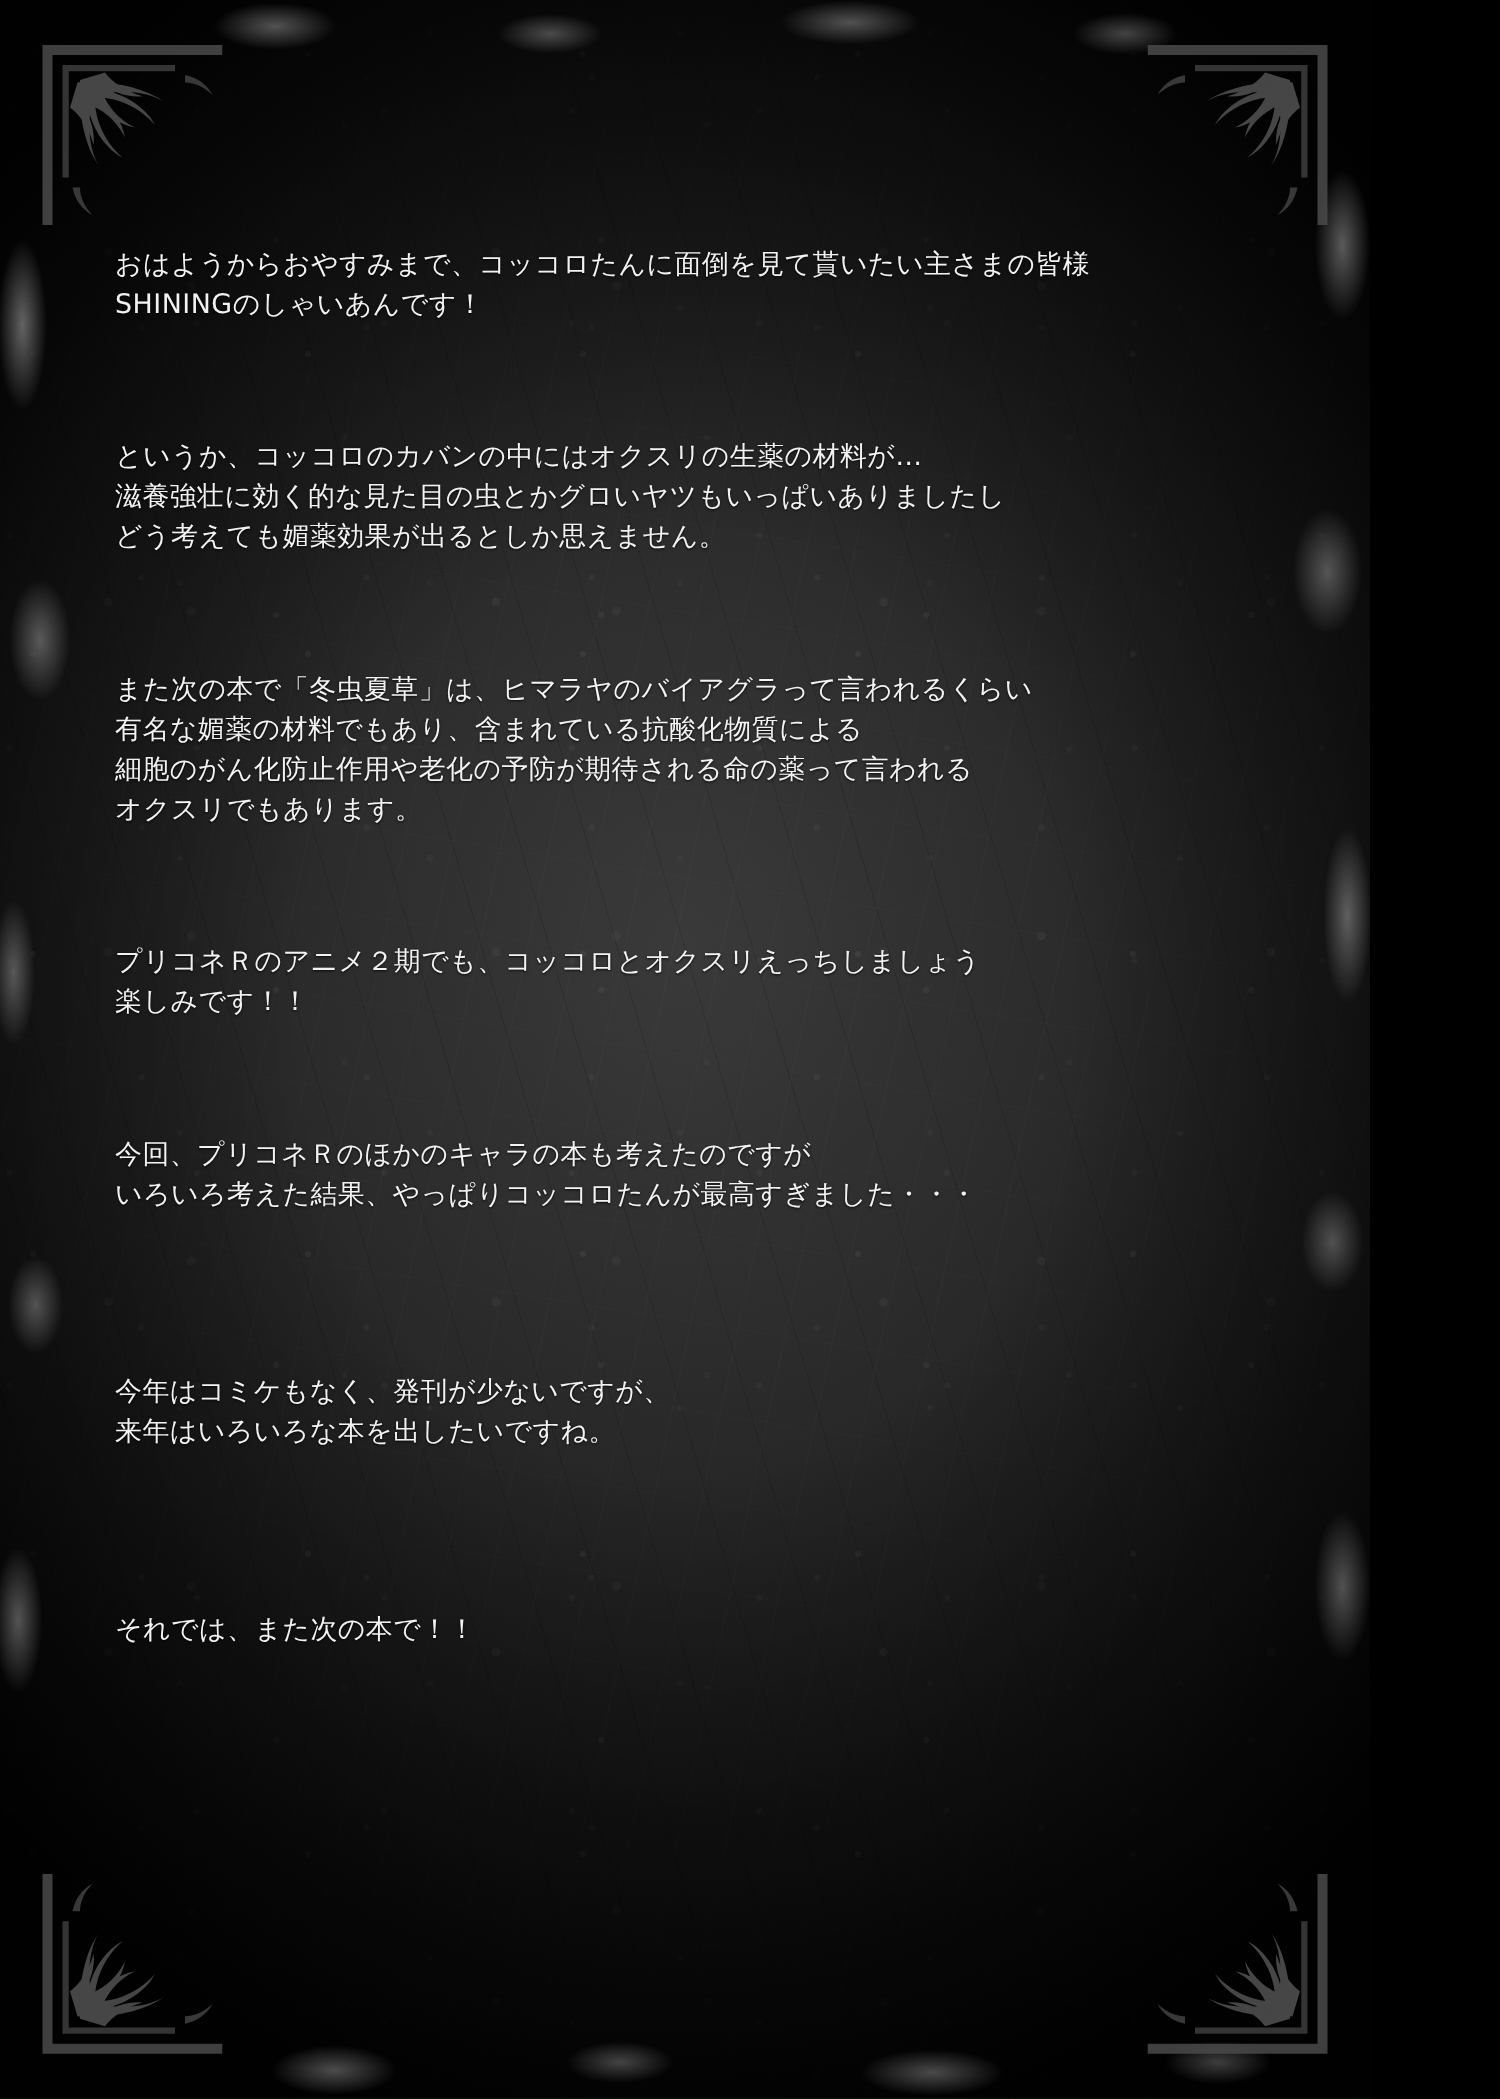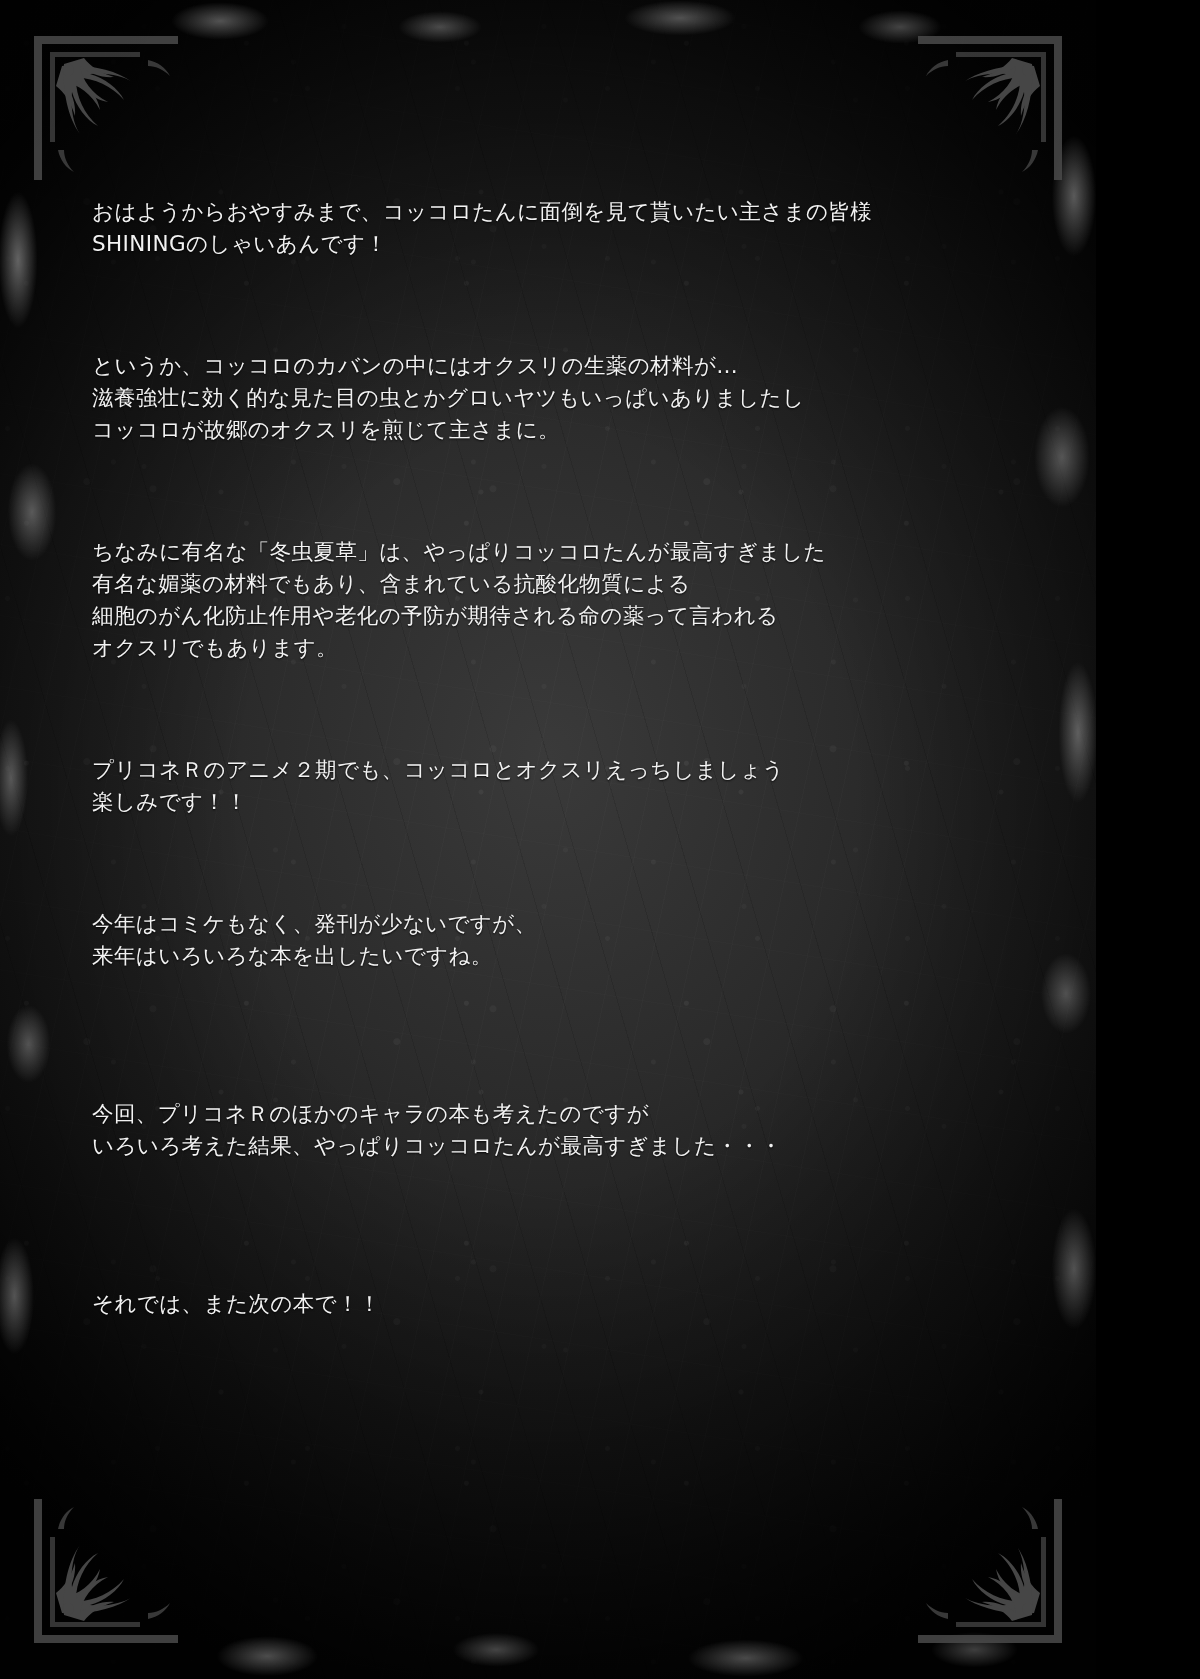--- a/index.html
+++ b/index.html
@@ -178,27 +178,27 @@
       <path d="M120 30 C130 32 138 38 142 46 C136 40 128 36 120 36 Z" opacity=".8"></path>
       <path d="M30 120 C32 130 38 138 46 142 C40 136 36 128 36 120 Z" opacity=".8"></path>
     </svg>
   </div>
 
   <div class="afterword">
     <p class="para">おはようからおやすみまで、コッコロたんに面倒を見て貰いたい主さまの皆様
 SHININGのしゃいあんです！</p>
     <p class="para">というか、コッコロのカバンの中にはオクスリの生薬の材料が…
 滋養強壮に効く的な見た目の虫とかグロいヤツもいっぱいありましたし
-コッコロが故郷のオクスリを煎じて主さまに。</p>
-    <p class="para">ちなみに有名な「冬虫夏草」は、やっぱりコッコロたんが最高すぎました
+どう考えても媚薬効果が出るとしか思えません。</p>
+    <p class="para">また次の本で「冬虫夏草」は、ヒマラヤのバイアグラって言われるくらい
 有名な媚薬の材料でもあり、含まれている抗酸化物質による
 細胞のがん化防止作用や老化の予防が期待される命の薬って言われる
 オクスリでもあります。</p>
     <p class="para">プリコネＲのアニメ２期でも、コッコロとオクスリえっちしましょう
 楽しみです！！</p>
+    <p class="para gap-lg">今回、プリコネＲのほかのキャラの本も考えたのですが
+いろいろ考えた結果、やっぱりコッコロたんが最高すぎました・・・</p>
     <p class="para gap-lg">今年はコミケもなく、発刊が少ないですが、
 来年はいろいろな本を出したいですね。</p>
-    <p class="para gap-lg">今回、プリコネＲのほかのキャラの本も考えたのですが
-いろいろ考えた結果、やっぱりコッコロたんが最高すぎました・・・</p>
     <p class="para gap-xl">それでは、また次の本で！！</p>
     
   </div>
 </div>
 
 </body></html>

